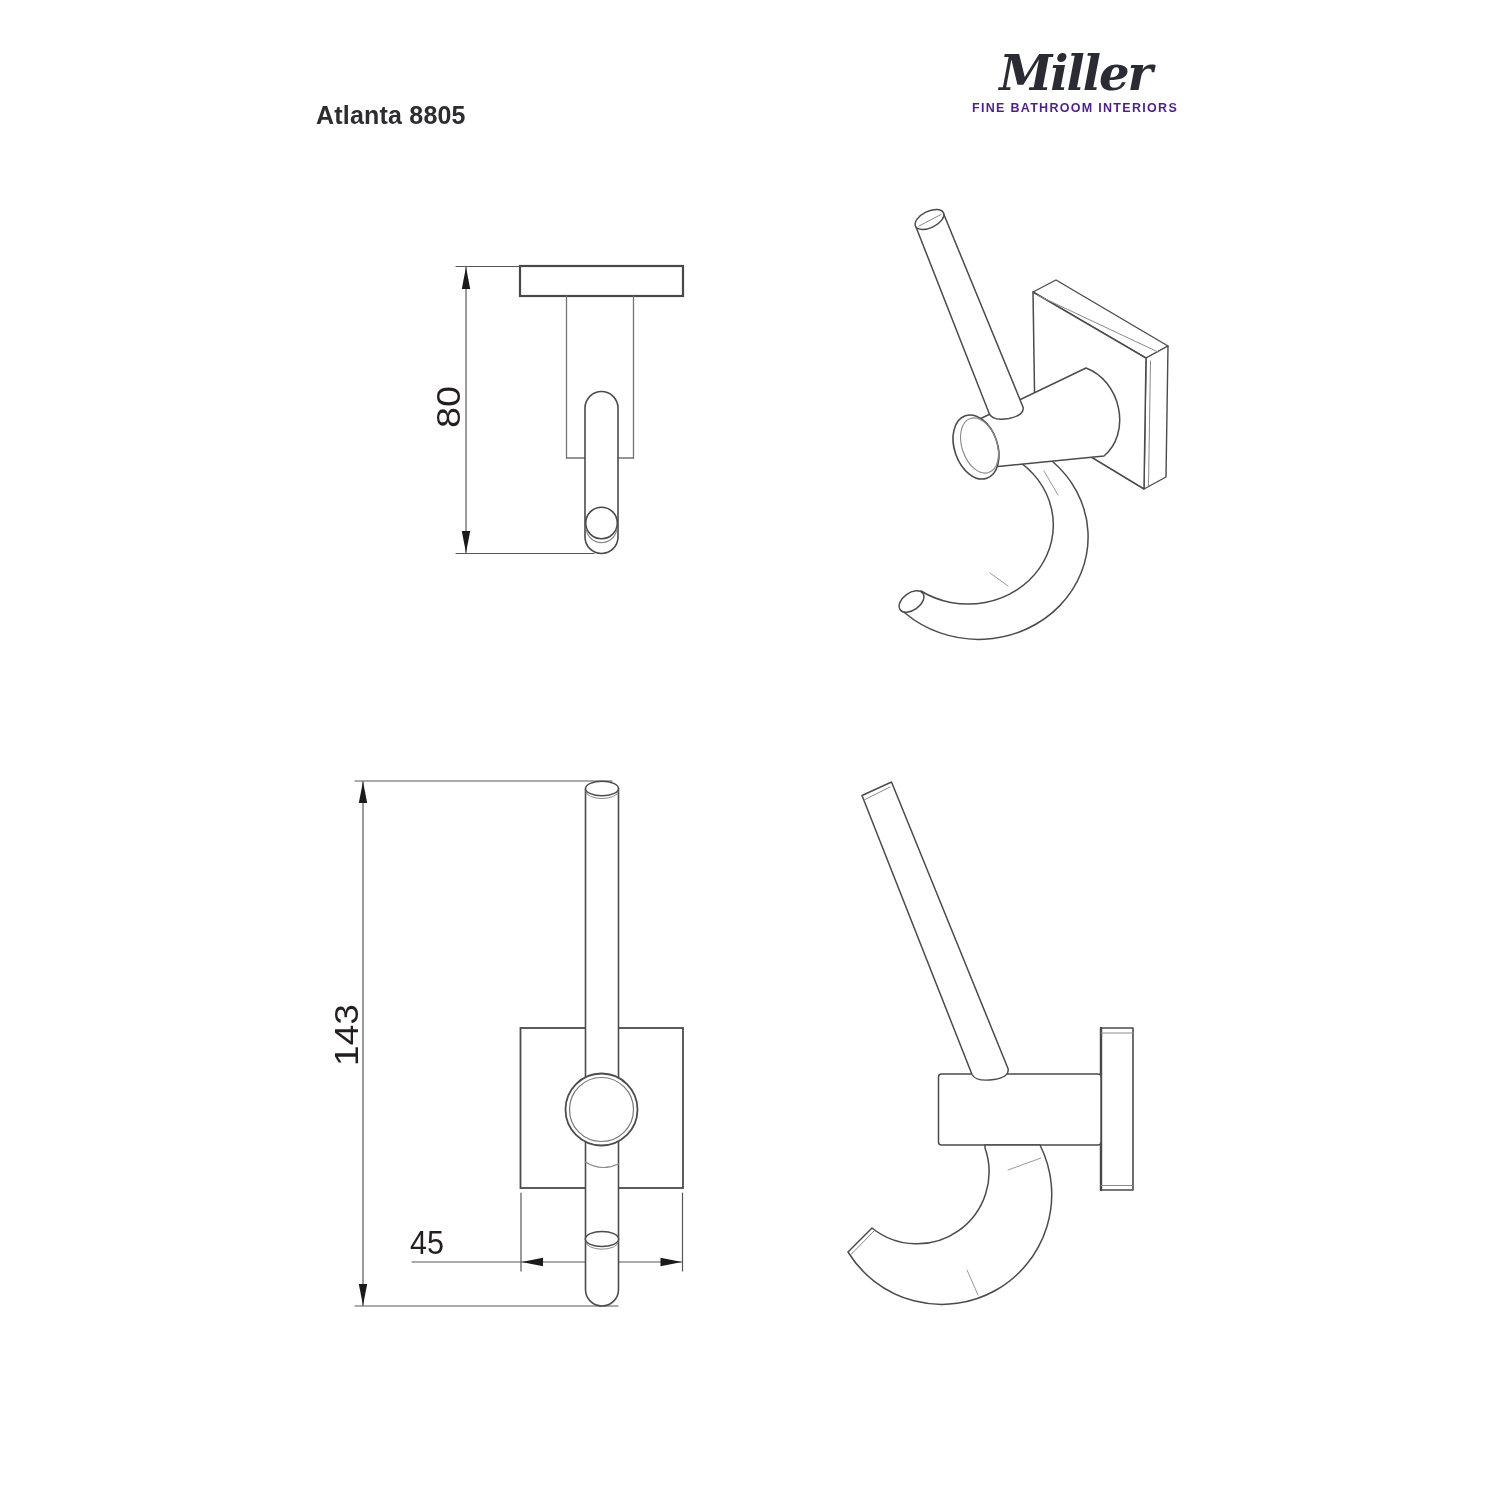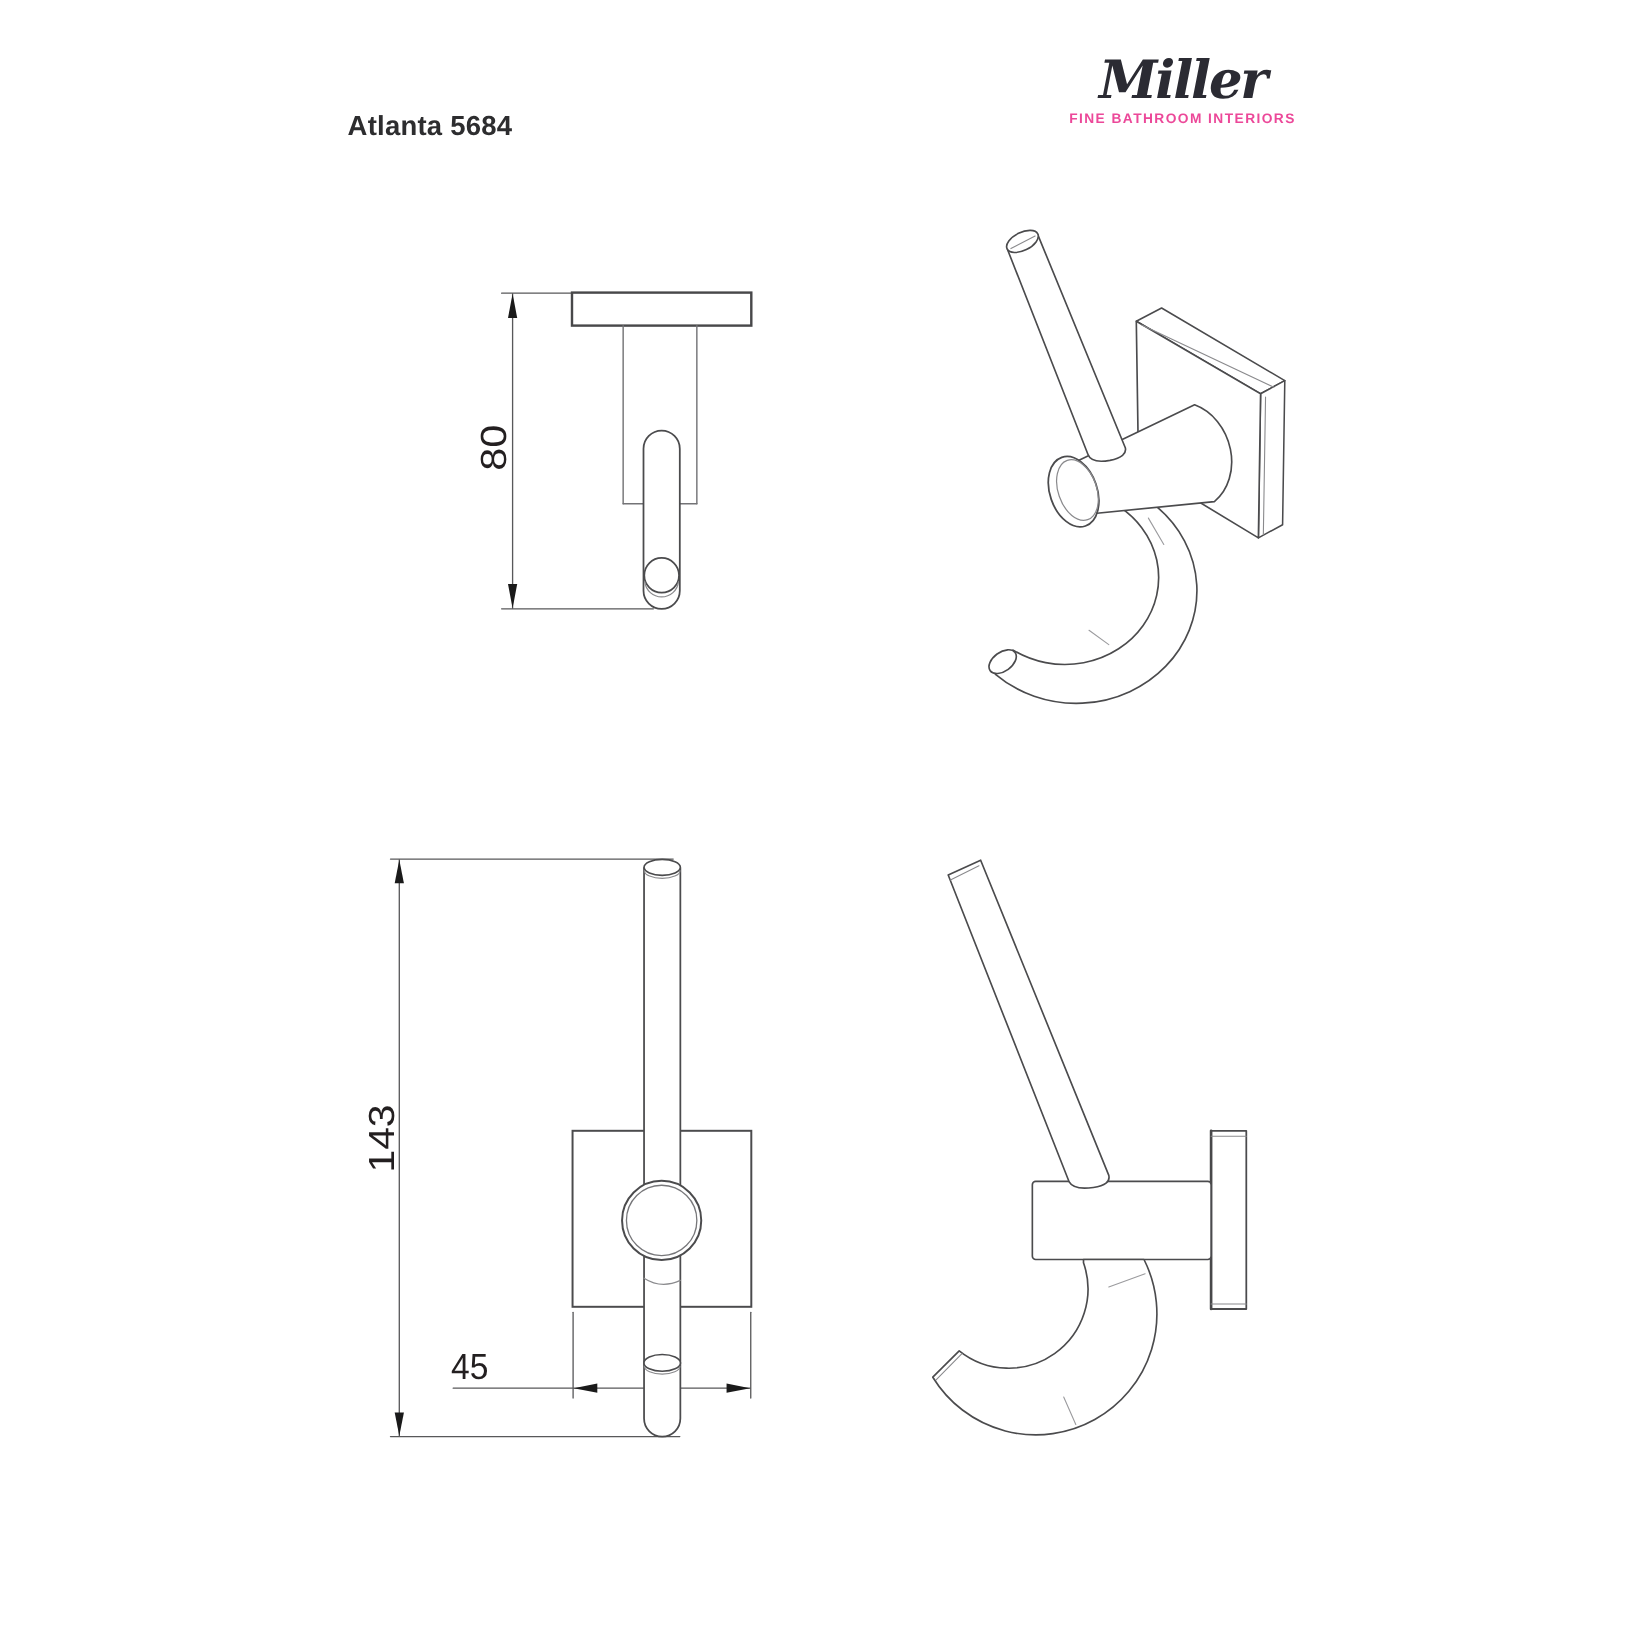--- a/index.html
+++ b/index.html
@@ -11,32 +11,32 @@
   .product-title{
     position:absolute;left:316px;top:101px;
     font-size:25px;font-weight:600;color:#2d2d2f;letter-spacing:0.2px;
   }
   .brand{position:absolute;left:950px;top:48px;width:250px;text-align:center;}
   .brand-logo{
     font-family:"DejaVu Serif", serif;font-style:italic;font-weight:bold;
     font-size:48px;color:#2b2b33;line-height:1.05;letter-spacing:-2px;
   }
   .brand-tagline{
-    margin-top:3px;font-size:12.5px;font-weight:700;color:#ec4899;
+    margin-top:3px;font-size:12.5px;font-weight:700;color:#4c1d95;
     letter-spacing:1.3px;white-space:nowrap;
   }
   svg text{font-family:"Liberation Sans", sans-serif;}
   .dimtext{fill:#231f20;font-size:33px;}
 </style>
 </head>
 <body>
 
 <div class="page">
 
-  <div class="product-title">Atlanta 5684</div>
+  <div class="product-title">Atlanta 8805</div>
 
   <div class="brand">
     <div class="brand-logo">Miller</div>
     <div class="brand-tagline">FINE BATHROOM INTERIORS</div>
   </div>
 
   <svg width="1500" height="1500" viewBox="0 0 1500 1500" style="position:absolute;left:0;top:0;">
 
     <g fill="none" stroke-linecap="round">
       <line x1="456" y1="266.5" x2="597" y2="266.5" stroke="#58585a" stroke-width="1.2"></line>

